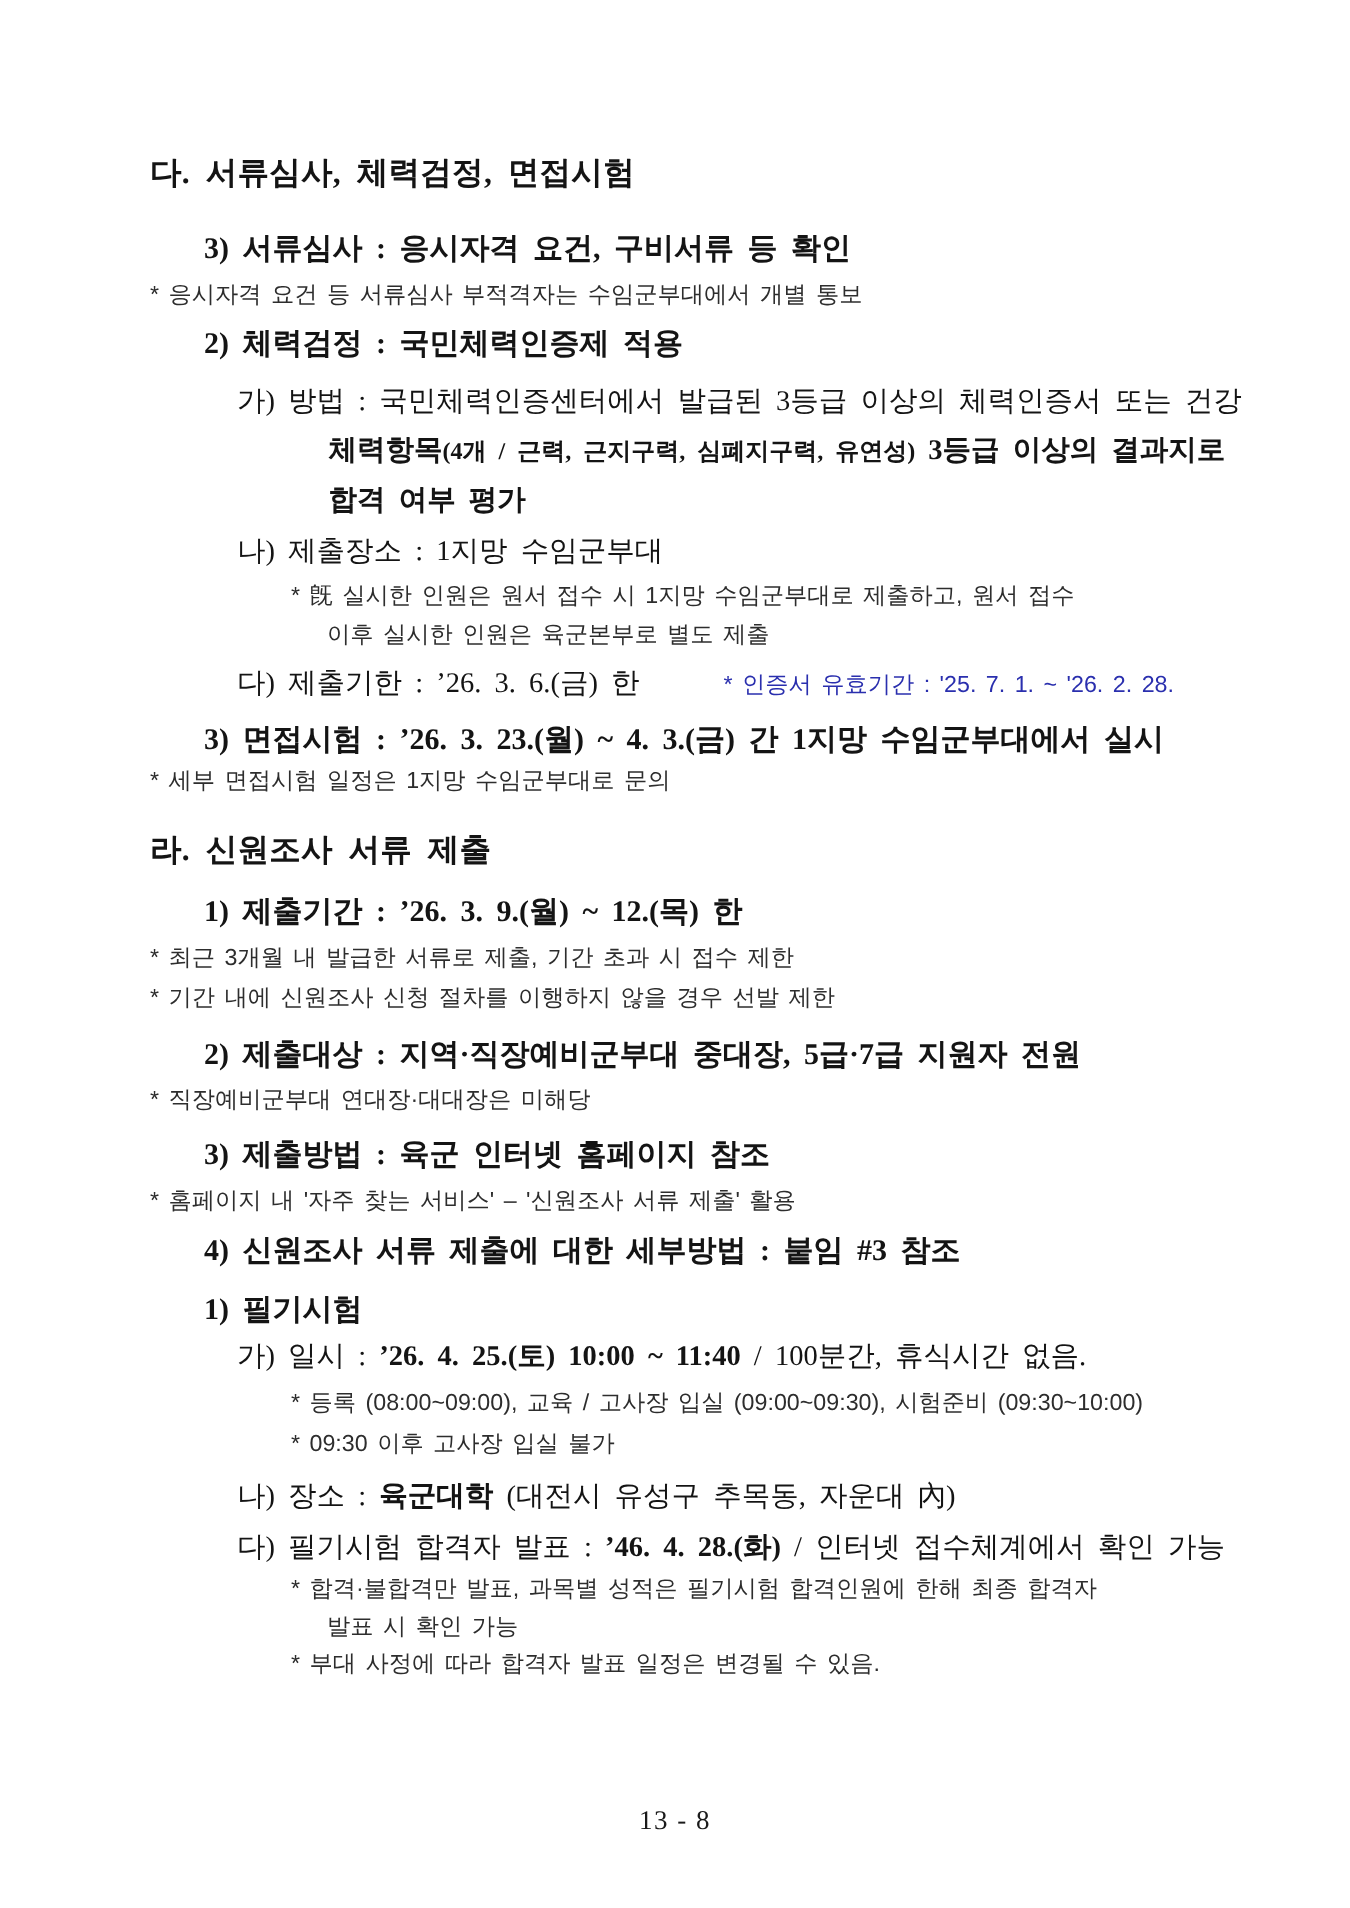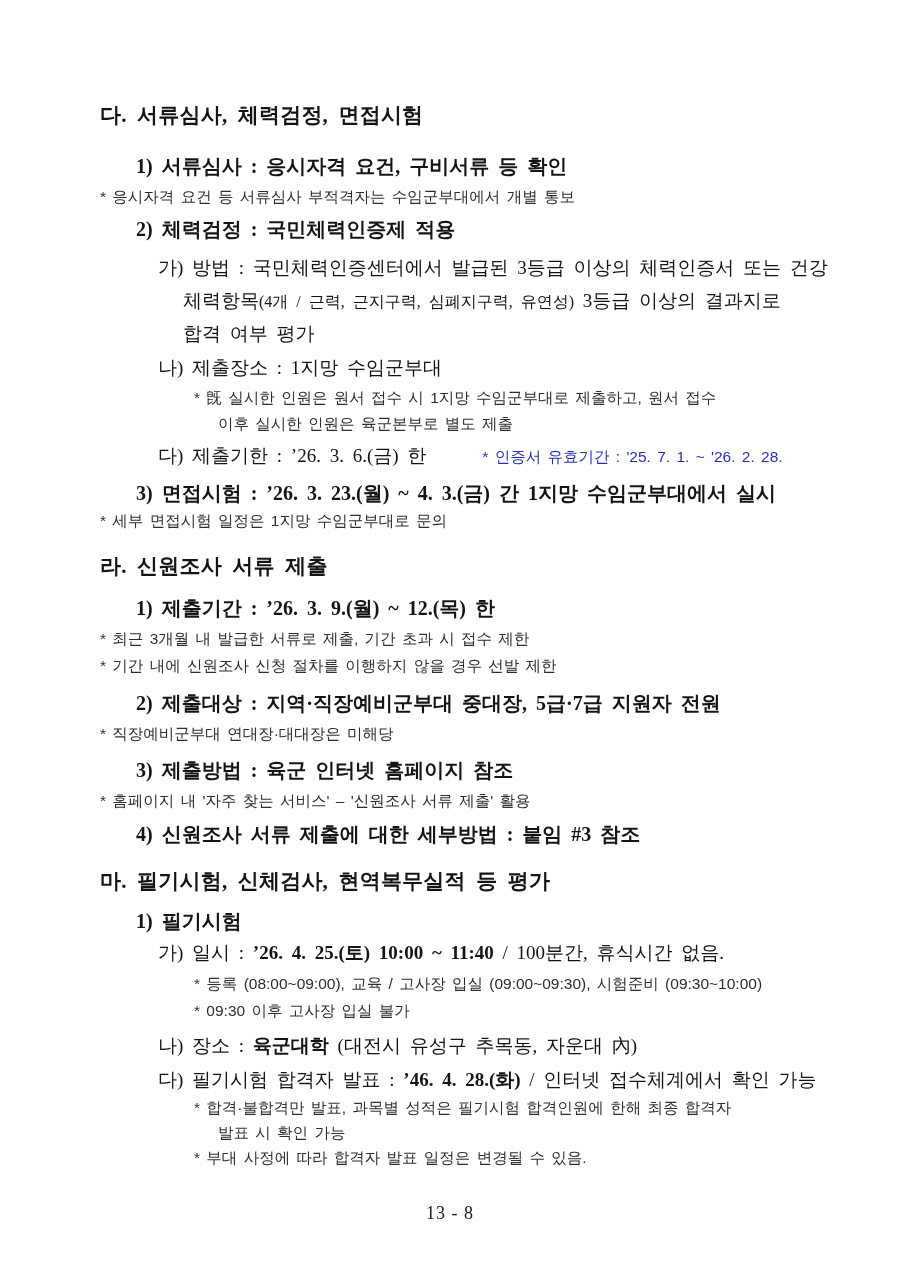--- a/index.html
+++ b/index.html
@@ -6,21 +6,21 @@
   .page{
     position:relative;width:900px;height:1272px;background:#ffffff;
     font-family:"Liberation Serif","DejaVu Serif",serif;color:#141414;overflow:hidden;
   }
   .content{position:absolute;left:0;top:0;width:100%;box-sizing:border-box;padding:102px 42px 0 100px;}
   p{margin:0;}
   
   .h  {font-size:21px;line-height:27px;font-weight:bold;letter-spacing:.2px;word-spacing:5px;}
   .n  {font-size:20px;line-height:26px;font-weight:bold;margin-left:36px;word-spacing:4px;}
   .g  {font-size:19px;line-height:25px;margin-left:58px;word-spacing:4px;}
-  .gc {font-size:19px;line-height:25px;margin-left:83px;word-spacing:4px;}
+  .gc {font-size:19px;line-height:25px;margin-left:119px;word-spacing:4px;font-weight:bold;}
   .t  {font-family:"Liberation Sans","DejaVu Sans",sans-serif;font-size:15.5px;line-height:22px;
        color:#2d2d2d;word-spacing:2px;}
   .t.ga-note{margin-left:94px;}
   .t.cont{margin-left:118px;}
   .paren{font-size:16px;}
   .bold{font-weight:bold;}
   .blue{font-family:"Liberation Sans","DejaVu Sans",sans-serif;font-size:15.5px;font-weight:normal;
         color:#2a2fae;margin-left:56px;word-spacing:2px;text-align:right;}
   .pagenum{position:absolute;left:0;top:1203px;width:100%;text-align:center;
            font-size:18px;letter-spacing:1px;color:#1a1a1a;}
@@ -32,21 +32,21 @@
 </style>
 </head>
 <body>
 
 <div class="page">
   <main class="content">
 
     <section>
       <p class="h">다. 서류심사, 체력검정, 면접시험</p>
 
-      <p class="n mt24">1) 서류심사 : 응시자격 요건, 구비서류 등 확인</p>
+      <p class="n mt24">3) 서류심사 : 응시자격 요건, 구비서류 등 확인</p>
       <p class="t mt7">* 응시자격 요건 등 서류심사 부적격자는 수임군부대에서 개별 통보</p>
 
       <p class="n mt8">2) 체력검정 : 국민체력인증제 적용</p>
 
       <p class="g mt13">가) 방법 : 국민체력인증센터에서 발급된 3등급 이상의 체력인증서 또는 건강</p>
       <p class="gc mt8"><span>체력항목</span><span class="paren">(4개 / 근력, 근지구력, 심폐지구력, 유연성)</span><span> 3등급 이상의 결과지로</span></p>
       <p class="gc mt7">합격 여부 평가</p>
 
       <p class="g mt9">나) 제출장소 : 1지망 수임군부대</p>
       <p class="t ga-note mt7">* 旣 실시한 인원은 원서 접수 시 1지망 수임군부대로 제출하고, 원서 접수</p>
@@ -68,21 +68,20 @@
       <p class="n mt13">2) 제출대상 : 지역·직장예비군부대 중대장, 5급·7급 지원자 전원</p>
       <p class="t mt7">* 직장예비군부대 연대장·대대장은 미해당</p>
 
       <p class="n mt12">3) 제출방법 : 육군 인터넷 홈페이지 참조</p>
       <p class="t mt7">* 홈페이지 내 '자주 찾는 서비스' – '신원조사 서류 제출' 활용</p>
 
       <p class="n mt9">4) 신원조사 서류 제출에 대한 세부방법 : 붙임 #3 참조</p>
     </section>
 
     <section>
-      <p class="h mt21">마. 필기시험, 신체검사, 현역복무실적 등 평가</p>
 
       <p class="n mt13">1) 필기시험</p>
 
       <p class="g mt14"><span>가) 일시 : </span><span class="bold">’26. 4. 25.(토) 10:00 ~ 11:40</span><span> / 100분간, 휴식시간 없음.</span></p>
       <p class="t ga-note mt8">* 등록 (08:00~09:00), 교육 / 고사장 입실 (09:00~09:30), 시험준비 (09:30~10:00)</p>
       <p class="t ga-note mt5">* 09:30 이후 고사장 입실 불가</p>
 
       <p class="g mt11"><span>나) 장소 : </span><span class="bold">육군대학</span><span> (대전시 유성구 추목동, 자운대 內)</span></p>
 
       <p class="g mt9"><span>다) 필기시험 합격자 발표 : </span><span class="bold">’46. 4. 28.(화)</span><span> / 인터넷 접수체계에서 확인 가능</span></p>

